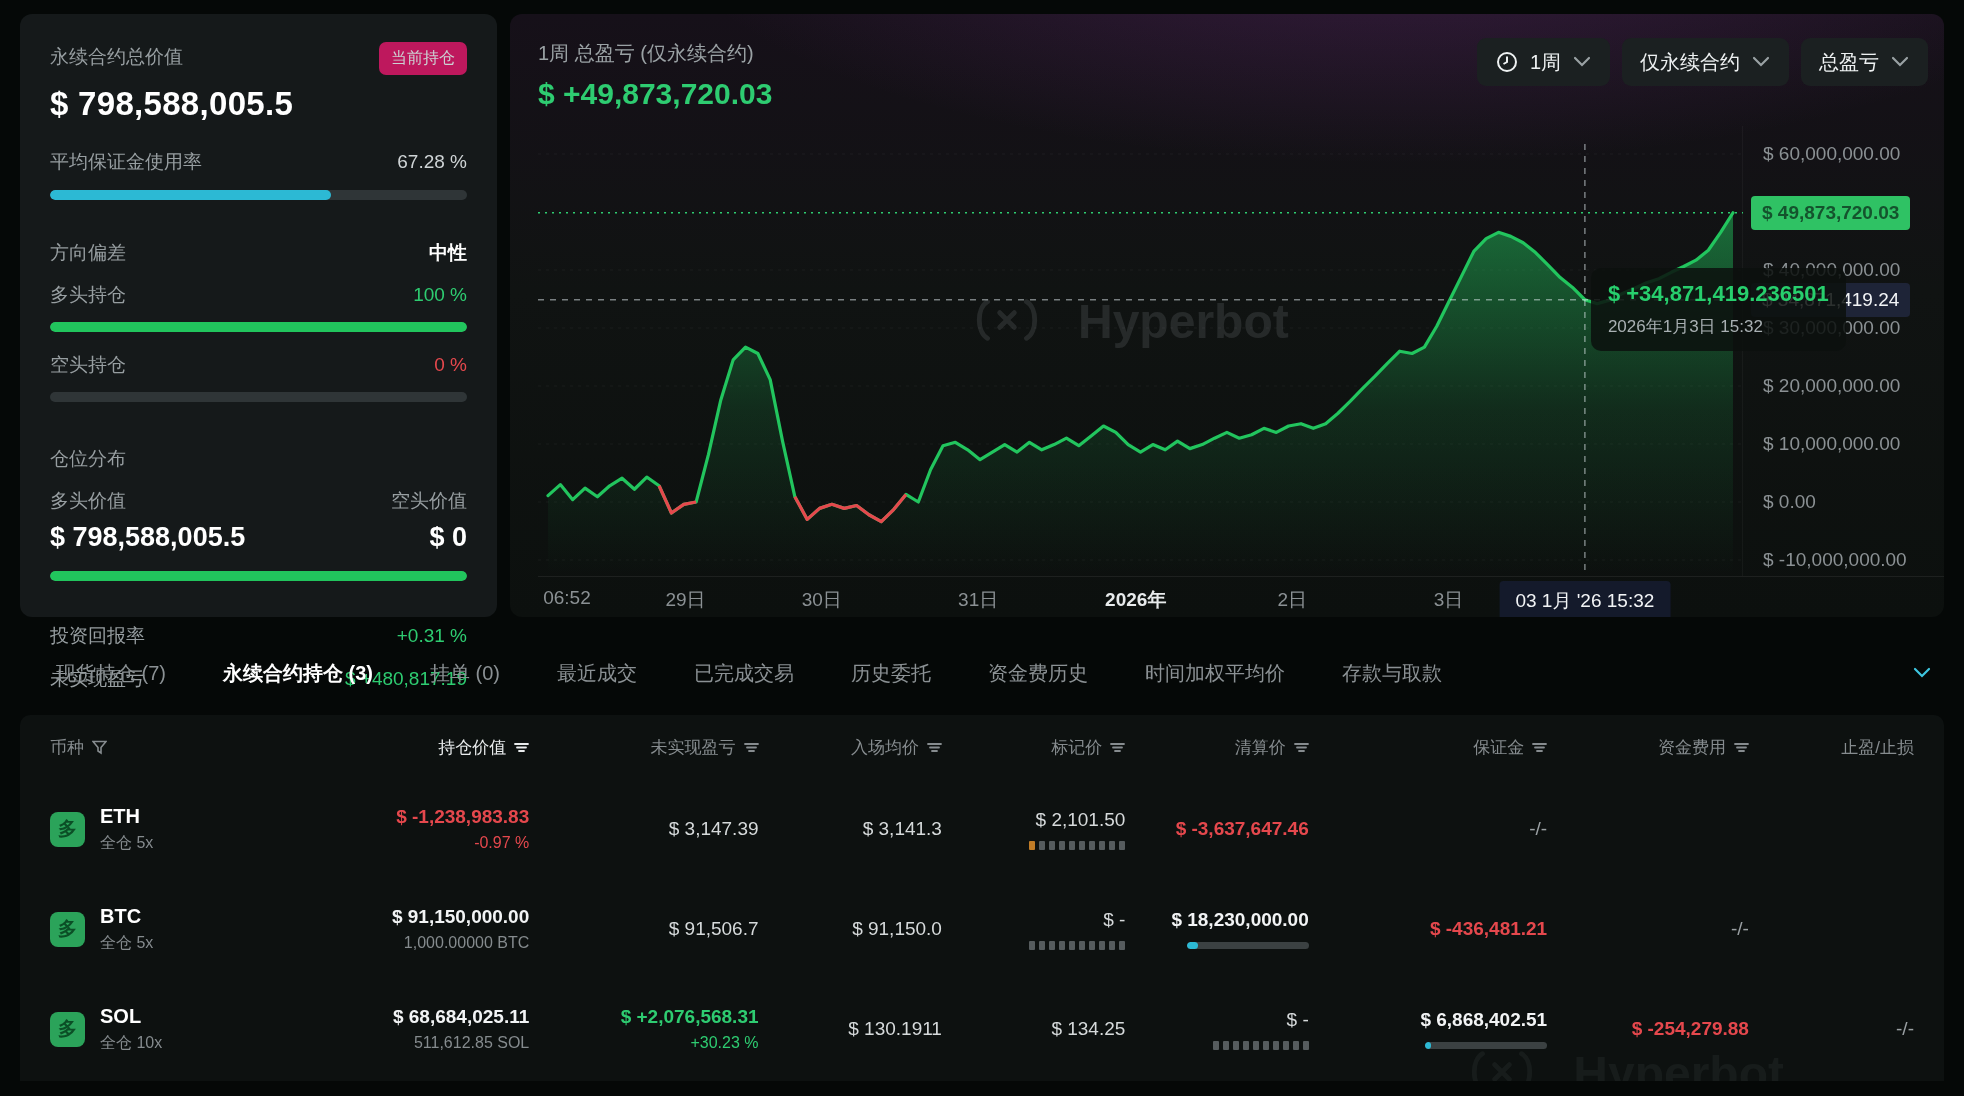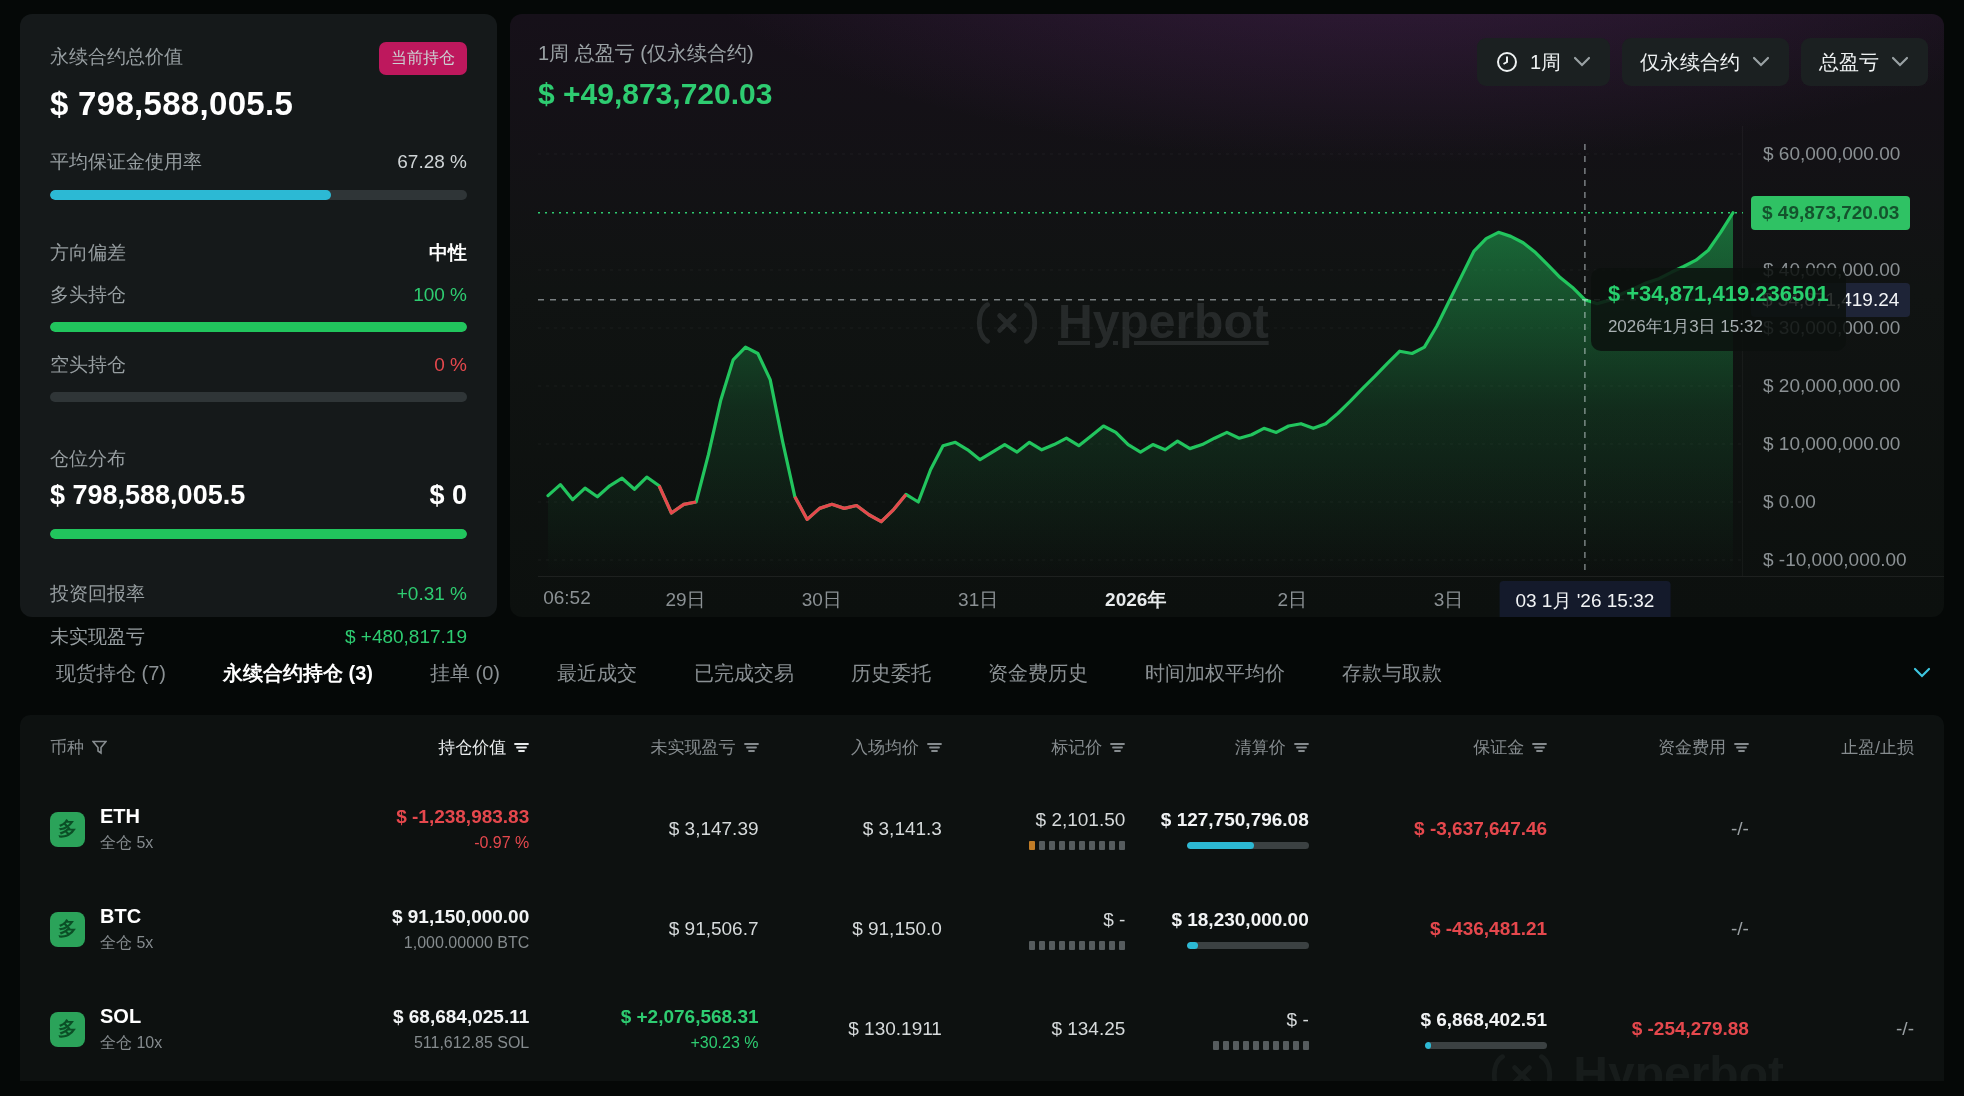--- a/index.html
+++ b/index.html
@@ -53,22 +53,22 @@
     padding:13px 17px; z-index:5; white-space:nowrap; }
   .tooltip .tv { color:#27cf6d; font-size:22px; font-weight:700; }
   .tooltip .tt { color:#a9b0b3; font-size:17px; margin-top:8px; }
   .xaxis { position:absolute; left:28px; right:0; top:562px; height:42px;
     border-top:1px solid rgba(255,255,255,.07); }
   .xtick { position:absolute; top:10px; transform:translateX(-50%); color:#8b9194; font-size:19px;
     white-space:nowrap; }
   .xtick.bold { color:#e8ebec; font-weight:700; }
   .xbadge { position:absolute; top:4px; transform:translateX(-50%); background:#141a2b; color:#f2f4f6;
     font-size:19px; padding:7px 16px; border-radius:4px; white-space:nowrap; z-index:2; }
-  .watermark { position:absolute; display:flex; align-items:flex-end; gap:12px;
-    color:rgba(190,200,205,.13); pointer-events:none;text-decoration:underline; }
+  .watermark { position:absolute; display:flex; align-items:flex-start; gap:32px;
+    color:rgba(190,200,205,.13); pointer-events:none; }
   .watermark .wm-text { font-size:48px; font-weight:600; }
   .wm-chart { left:430px; top:168px; }
 
   
   .tabs { display:flex; align-items:center; gap:57px; margin:30px 32px 0 56px; height:52px;
     font-size:20px; color:#8b9194; }
   .tab { cursor:pointer; white-space:nowrap; }
   .tab.active { color:#fff; font-weight:700; }
   .tabs-chevron { margin-left:auto; cursor:pointer; display:flex; align-items:center; }
 
@@ -137,20 +137,24 @@
     <div class="srow" style="margin-top:20px;">
       <span class="lbl">空头持仓</span>
       <span class="red" style="font-size:19px;">0 %</span>
     </div>
     <div class="bar" style="margin-top:14px;">
         <i id="bar-short" class="fill-green" style="width: 0%;"></i>
       </div>
 
     <div class="srow" style="margin-top:44px;">
       <span class="lbl">仓位分布</span>
+    </div>
+    <div class="srow" style="margin-top:16px;">
+      <span class="lbl">多头价值</span>
+      <span class="lbl">空头价值</span>
     </div>
     <div class="srow" style="margin-top:8px;">
       <span class="mid-val">$ 798,588,005.5</span>
       <span class="mid-val">$ 0</span>
     </div>
     <div class="bar" style="margin-top:18px;">
         <i id="bar-dist" class="fill-green" style="width: 100%;"></i>
       </div>
 
     <div class="srow" style="margin-top:42px;">
@@ -362,26 +366,20 @@
             <b class=""></b>
             <b class=""></b>
             <b class=""></b>
             <b class=""></b>
             <b class=""></b>
             <b class=""></b>
             <b class=""></b>
           </div>
         </div>
         <div class="cell">
-          <div class="p">$ 127,750,796.08</div>
-          <div class="mini-bar">
-            <i style="width:55%"></i>
-          </div>
-        </div>
-        <div class="cell">
           <div class="funding">$ -3,637,647.46</div>
         </div>
         <div class="cell">
           <div class="tpsl">-/-</div>
         </div>
       </div>
       <div class="tgrid trow">
         <div class="coin">
           <span class="side-badge">多</span>
           <span>

